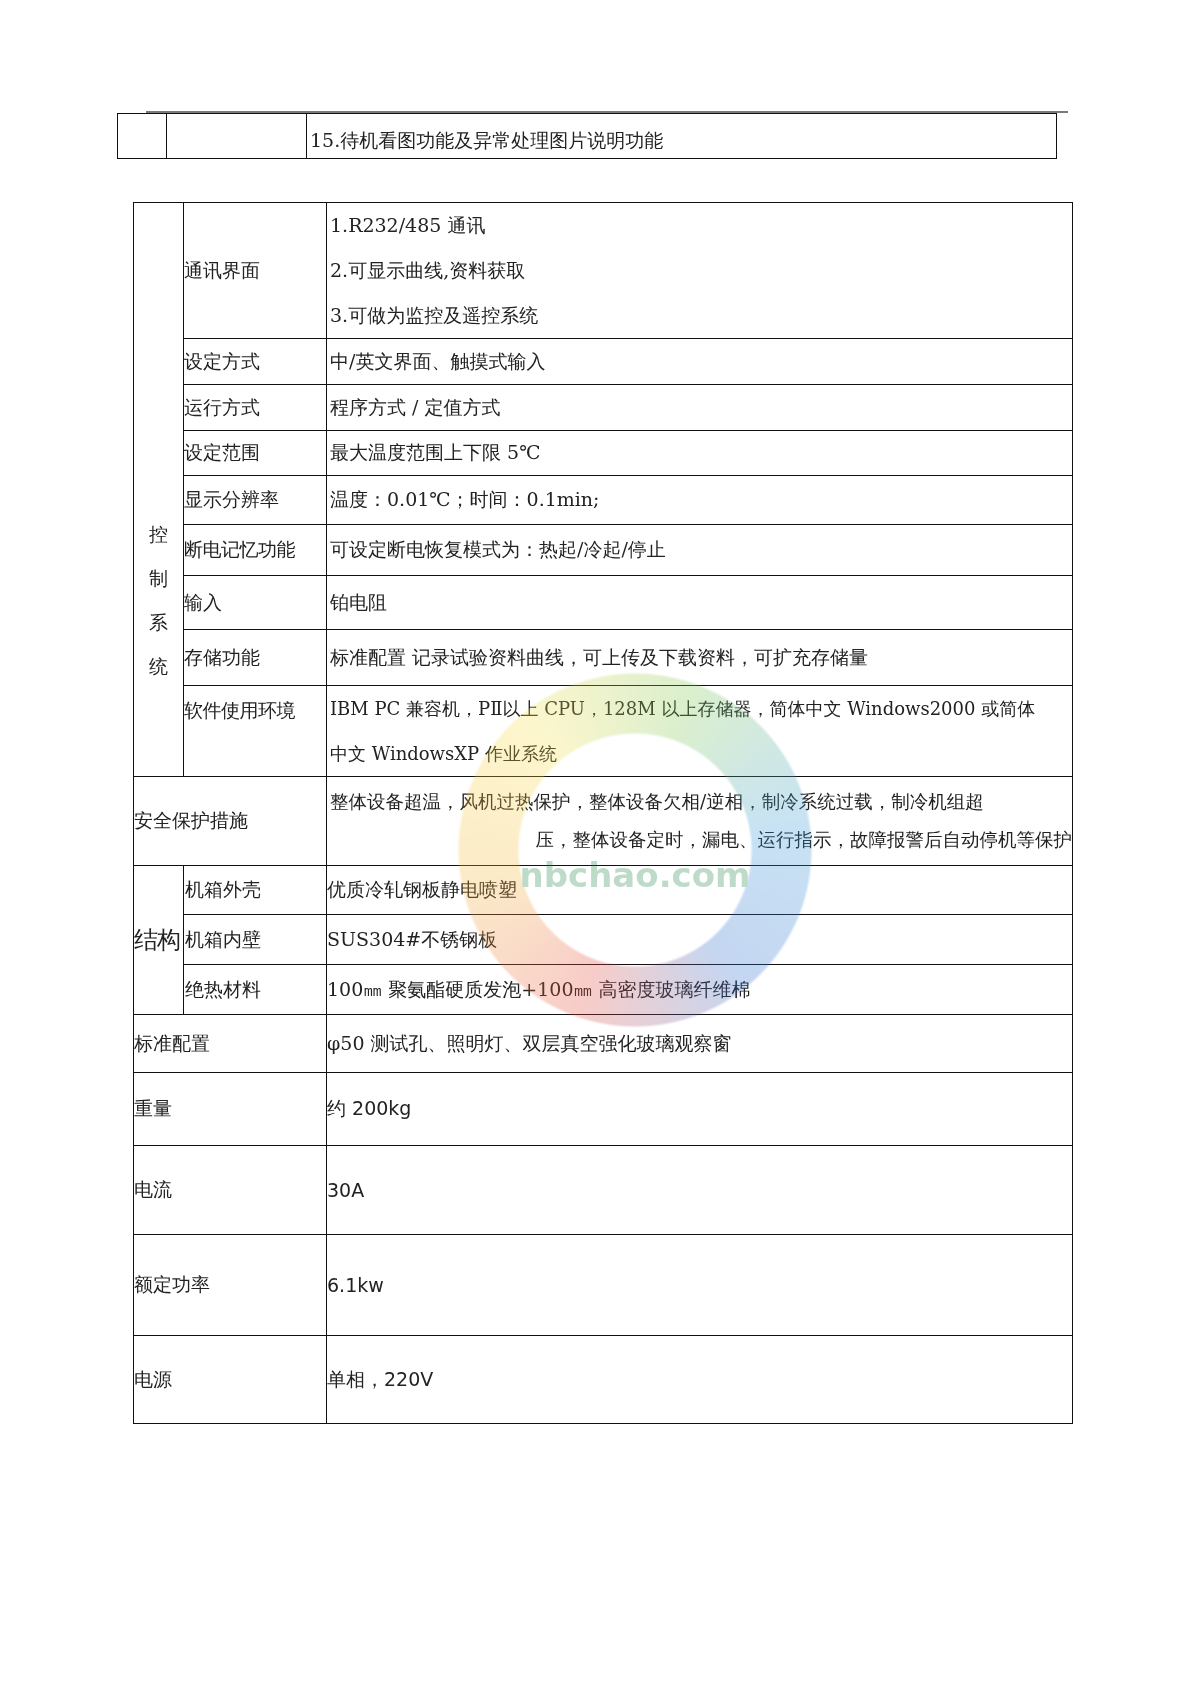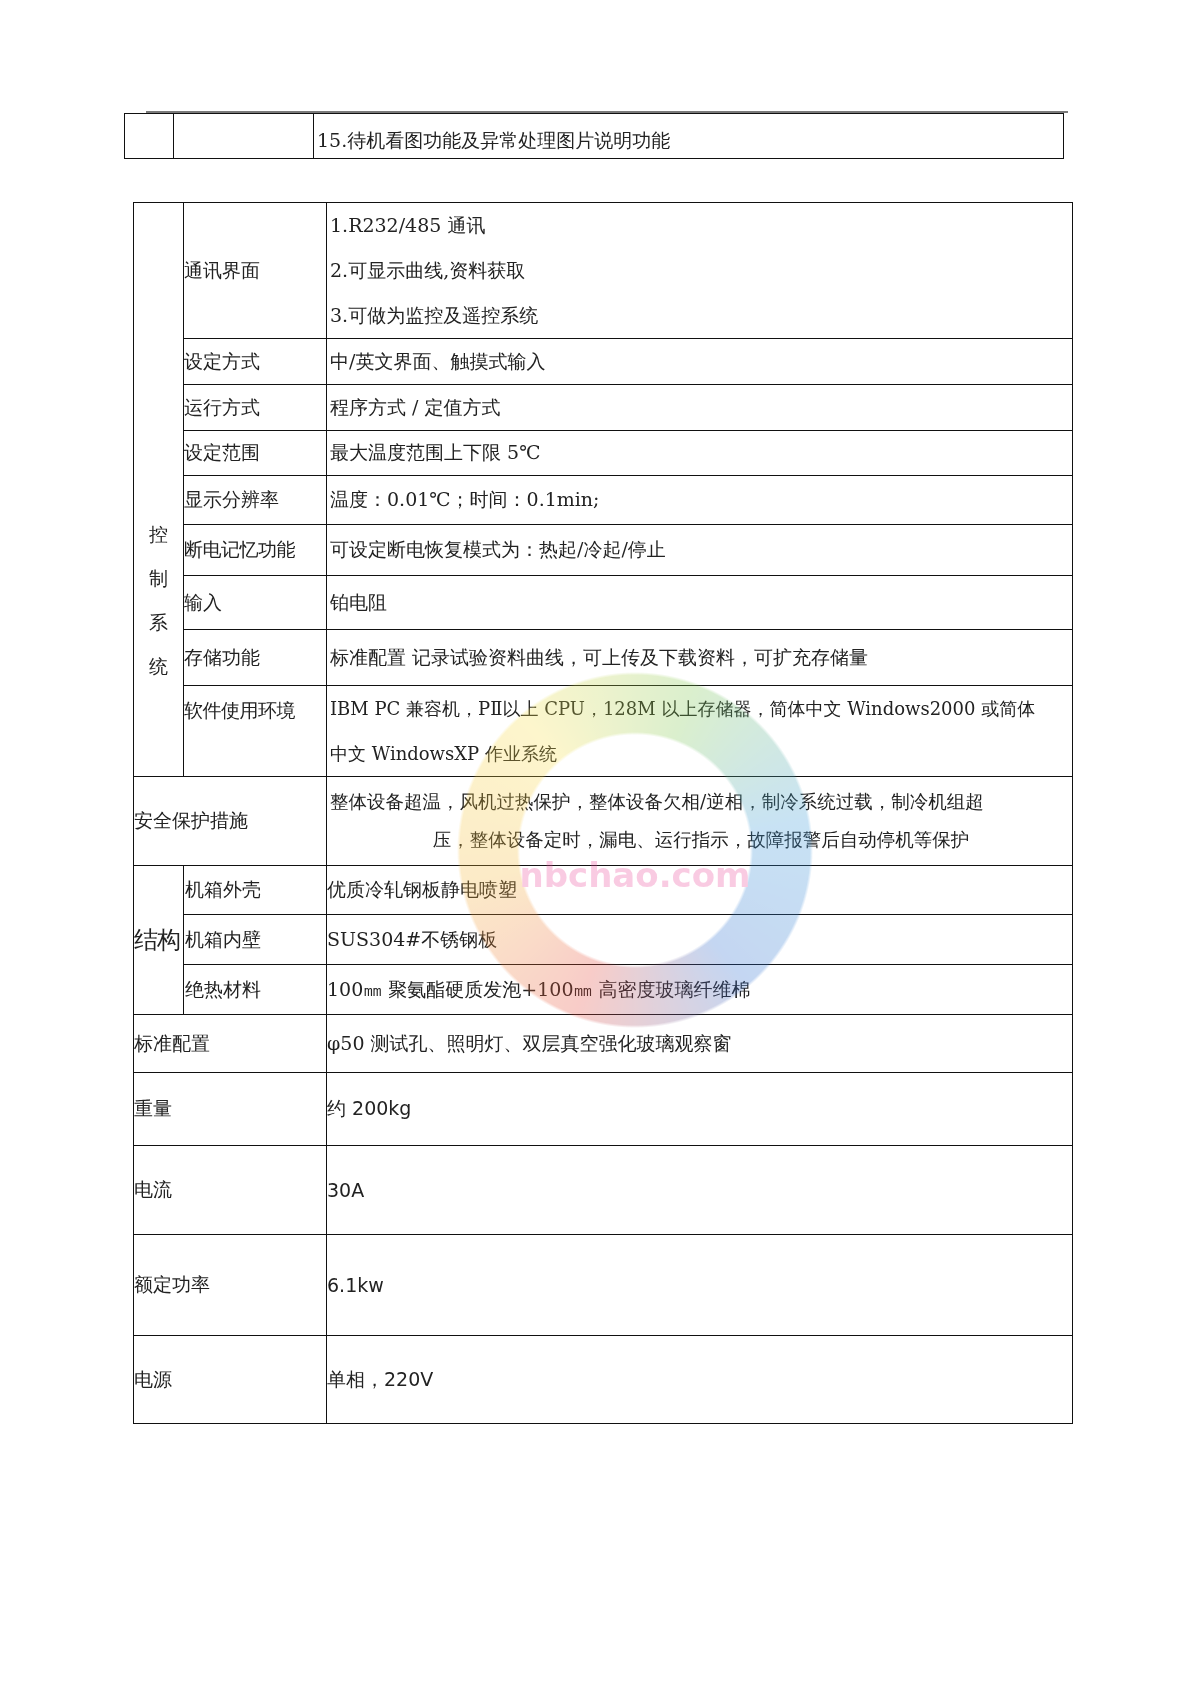--- a/index.html
+++ b/index.html
@@ -1,37 +1,37 @@
 <!DOCTYPE html>
 <html><head>
 <meta charset="utf-8">
 <style>
   html, body { margin:0; padding:0; background:#ffffff; }
   body { width:1200px; height:1697px; position:relative; overflow:hidden;
          font-family:"DejaVu Serif","Liberation Serif",serif; color:#222; }
   .topline { position:absolute; left:146px; top:111px; width:922px; height:2px; background:#7a7a7a; }
   table { position:absolute; border-collapse:collapse; table-layout:fixed; }
   td { border:1.5px solid #111; padding:0; font-size:19px; vertical-align:middle; }
-  #t1 { left:124px; top:113px; width:939px; }
+  #t1 { left:117px; top:113px; width:939px; }
   #t2 { left:133px; top:202px; width:939px; }
   .c { }
   .l { text-align:left; padding-left:3px; }
   .vchars { text-align:center; line-height:44px; }
   .vchars span { display:block; }
   .sans { font-family:"DejaVu Sans","Liberation Sans",sans-serif; }
   .line { display:block; line-height:45px; }
   .narrow { letter-spacing:-0.5px; }
   .watermark { position:absolute; left:425px; top:640px; width:420px; height:420px; pointer-events:none; opacity:0.28; }
   .wm-ring { position:absolute; left:20px; top:20px; width:380px; height:380px; border-radius:50%;
              background: conic-gradient(from 200deg, #e84c3d, #f6b93b, #f9e04c, #7ec850, #3c9bd9, #2f6fd1, #e84c3d);
              -webkit-mask: radial-gradient(circle, transparent 115px, #000 118px, #000 175px, transparent 178px);
              mask: radial-gradient(circle, transparent 115px, #000 118px, #000 175px, transparent 178px); }
   .wm-text { position:absolute; left:0; width:420px; text-align:center; font-family:"DejaVu Sans","Liberation Sans",sans-serif; font-weight:bold; }
   .wm-cn { top:150px; font-size:54px; color:#d22; }
-  .wm-url { top:215px; font-size:34px; color:#ec4899; }
+  .wm-url { top:215px; font-size:34px; color:#15803d; }
   .wm-tel { top:255px; font-size:24px; color:#999; font-weight:normal; }
 </style>
 </head>
 <body>
 
 <div class="topline"></div>
 
 <table id="t1">
   <colgroup>
       <col style="width:49px">
@@ -110,21 +110,21 @@
     <td class="l" style="font-size:18px">
       <span class="line" style="white-space:nowrap;overflow:hidden">IBM PC 兼容机，PⅡ以上 CPU，128M 以上存储器，简体中文 Windows2000 或简体</span>
       <span class="line">中文 WindowsXP 作业系统</span>
     </td>
   </tr>
 
   <tr style="height:89px">
     <td colspan="2" class="c">安全保护措施</td>
     <td class="l" style="font-size:18.5px">
       <span class="line" style="line-height:38px;white-space:nowrap;overflow:hidden">整体设备超温，风机过热保护，整体设备欠相/逆相，制冷系统过载，制冷机组超</span>
-      <span class="line" style="line-height:38px;text-align:center">压，整体设备定时，漏电、运行指示，故障报警后自动停机等保护</span>
+      <span class="line" style="line-height:38px;text-align:right">压，整体设备定时，漏电、运行指示，故障报警后自动停机等保护</span>
     </td>
   </tr>
 
   <tr style="height:49px">
     <td rowspan="3" class="c" style="font-size:24px;letter-spacing:-1px;padding:0">结构</td>
     <td class="l" style="padding-left:1px">机箱外壳</td>
     <td class="c">优质冷轧钢板静电喷塑</td>
   </tr>
   <tr style="height:50px">
     <td class="l" style="padding-left:1px">机箱内壁</td>

